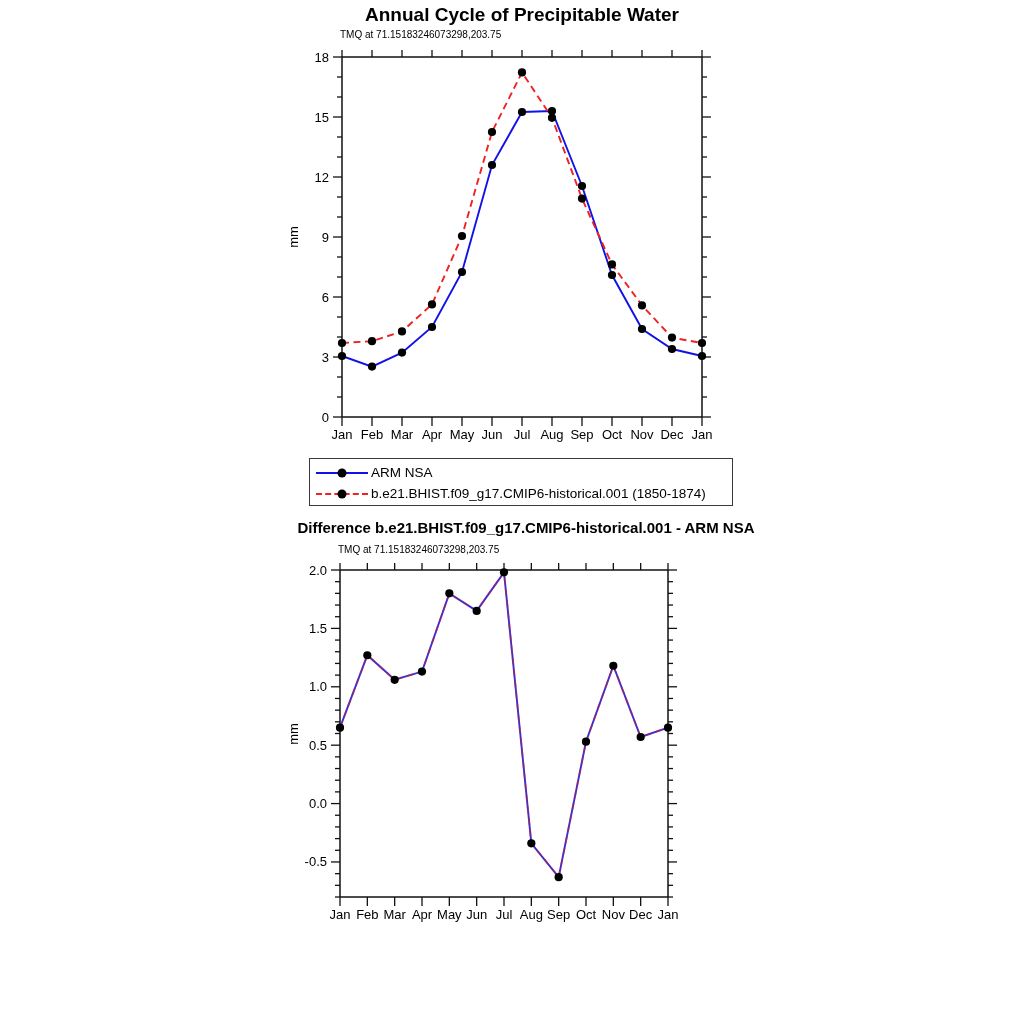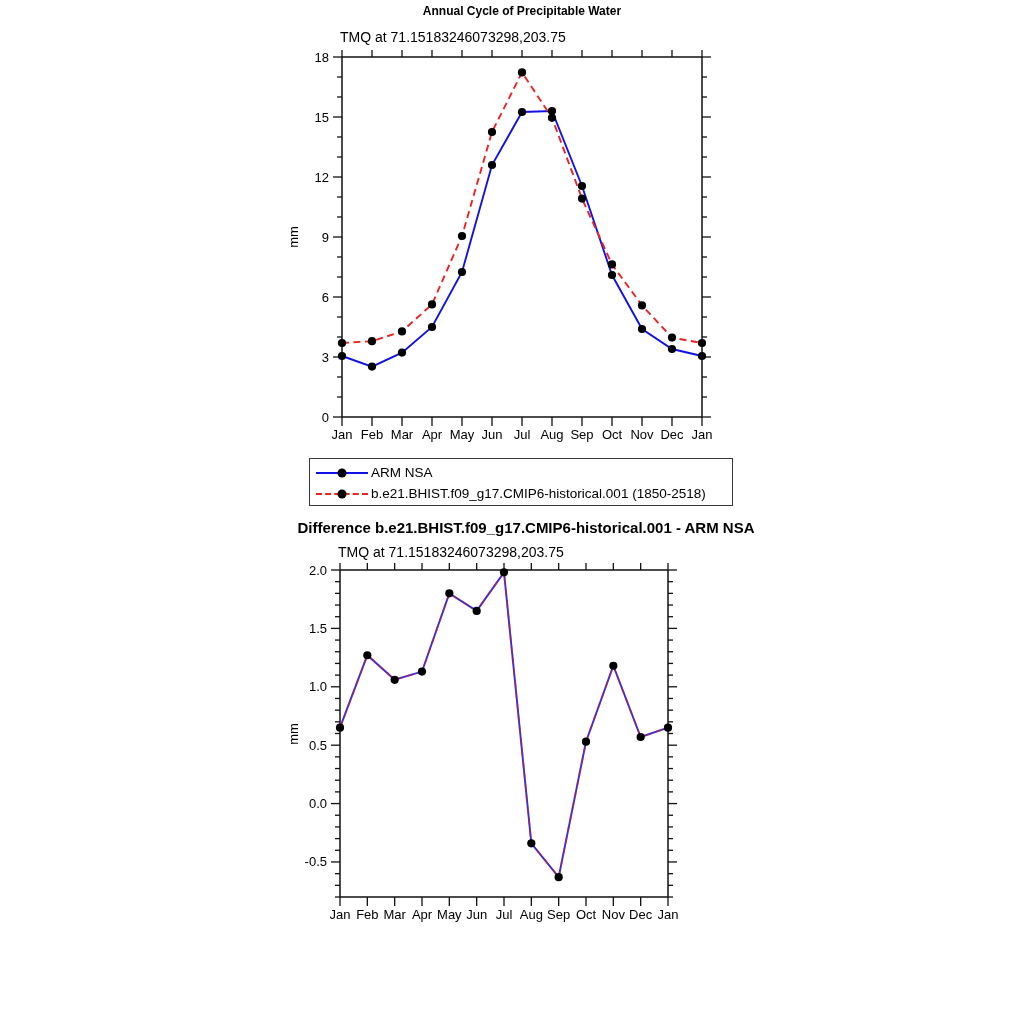--- a/index.html
+++ b/index.html
@@ -1,20 +1,20 @@
 <!DOCTYPE html>
 <html><head>
 <meta charset="utf-8">
 <style>
   html,body{margin:0;padding:0;background:#fff;}
   #canvas{position:relative;width:1024px;height:1024px;background:#ffffff;overflow:hidden;
           font-family:"Liberation Sans", sans-serif;color:#000;}
   #plot{position:absolute;left:0;top:0;}
-  .chart-title{position:absolute;font-weight:bold;font-size:12px;white-space:nowrap;transform:translateX(-50%);}
-  .chart-subtitle{position:absolute;font-size:14px;white-space:nowrap;}
+  .chart-title{position:absolute;font-weight:bold;font-size:19px;white-space:nowrap;transform:translateX(-50%);}
+  .chart-subtitle{position:absolute;font-size:10px;white-space:nowrap;}
   .y-axis-label{position:absolute;font-size:13px;transform:translate(-50%,-50%) rotate(-90deg);}
   #legend{position:absolute;left:309px;top:458px;width:424px;height:48px;border:1px solid #3a3a3a;
           background:#fff;box-sizing:border-box;padding:3px 0 0 6px;}
   .legend-row{display:flex;align-items:center;height:21px;}
   .legend-sample{position:relative;width:52px;height:12px;flex:0 0 52px;}
   .sample-line{position:absolute;left:0;right:0;top:5px;height:0;}
   .sample-dot{position:absolute;left:50%;top:50%;width:9px;height:9px;border-radius:50%;
               transform:translate(-50%,-50%);background:#000;}
   .legend-label{font-size:13.5px;white-space:nowrap;margin-left:3px;}
   svg text{font-family:"Liberation Sans", sans-serif;fill:#000;}
@@ -311,21 +311,21 @@
         <span class="sample-line" style="border-top: 2px solid rgb(18, 18, 230);"></span>
         <span class="sample-dot" style="background: rgb(0, 0, 0);"></span>
       </span>
       <span class="legend-label">ARM NSA</span>
     </div>
     <div class="legend-row">
       <span class="legend-sample">
         <span class="sample-line" style="border-top: 2px dashed rgb(238, 34, 34);"></span>
         <span class="sample-dot" style="background: rgb(0, 0, 0);"></span>
       </span>
-      <span class="legend-label">b.e21.BHIST.f09_g17.CMIP6-historical.001 (1850-2518)</span>
+      <span class="legend-label">b.e21.BHIST.f09_g17.CMIP6-historical.001 (1850-1874)</span>
     </div>
   </div>
 
   <div class="chart-title" style="left:490px;top:519px;font-size:15px;margin-left:36px;">Difference b.e21.BHIST.f09_g17.CMIP6-historical.001 - ARM NSA</div>
   <div class="chart-subtitle" style="left:338px;top:544px;">TMQ at 71.15183246073298,203.75</div>
   <div class="y-axis-label" style="left:293px;top:734px;">mm</div>
 
 </div>
 
 </body></html>

